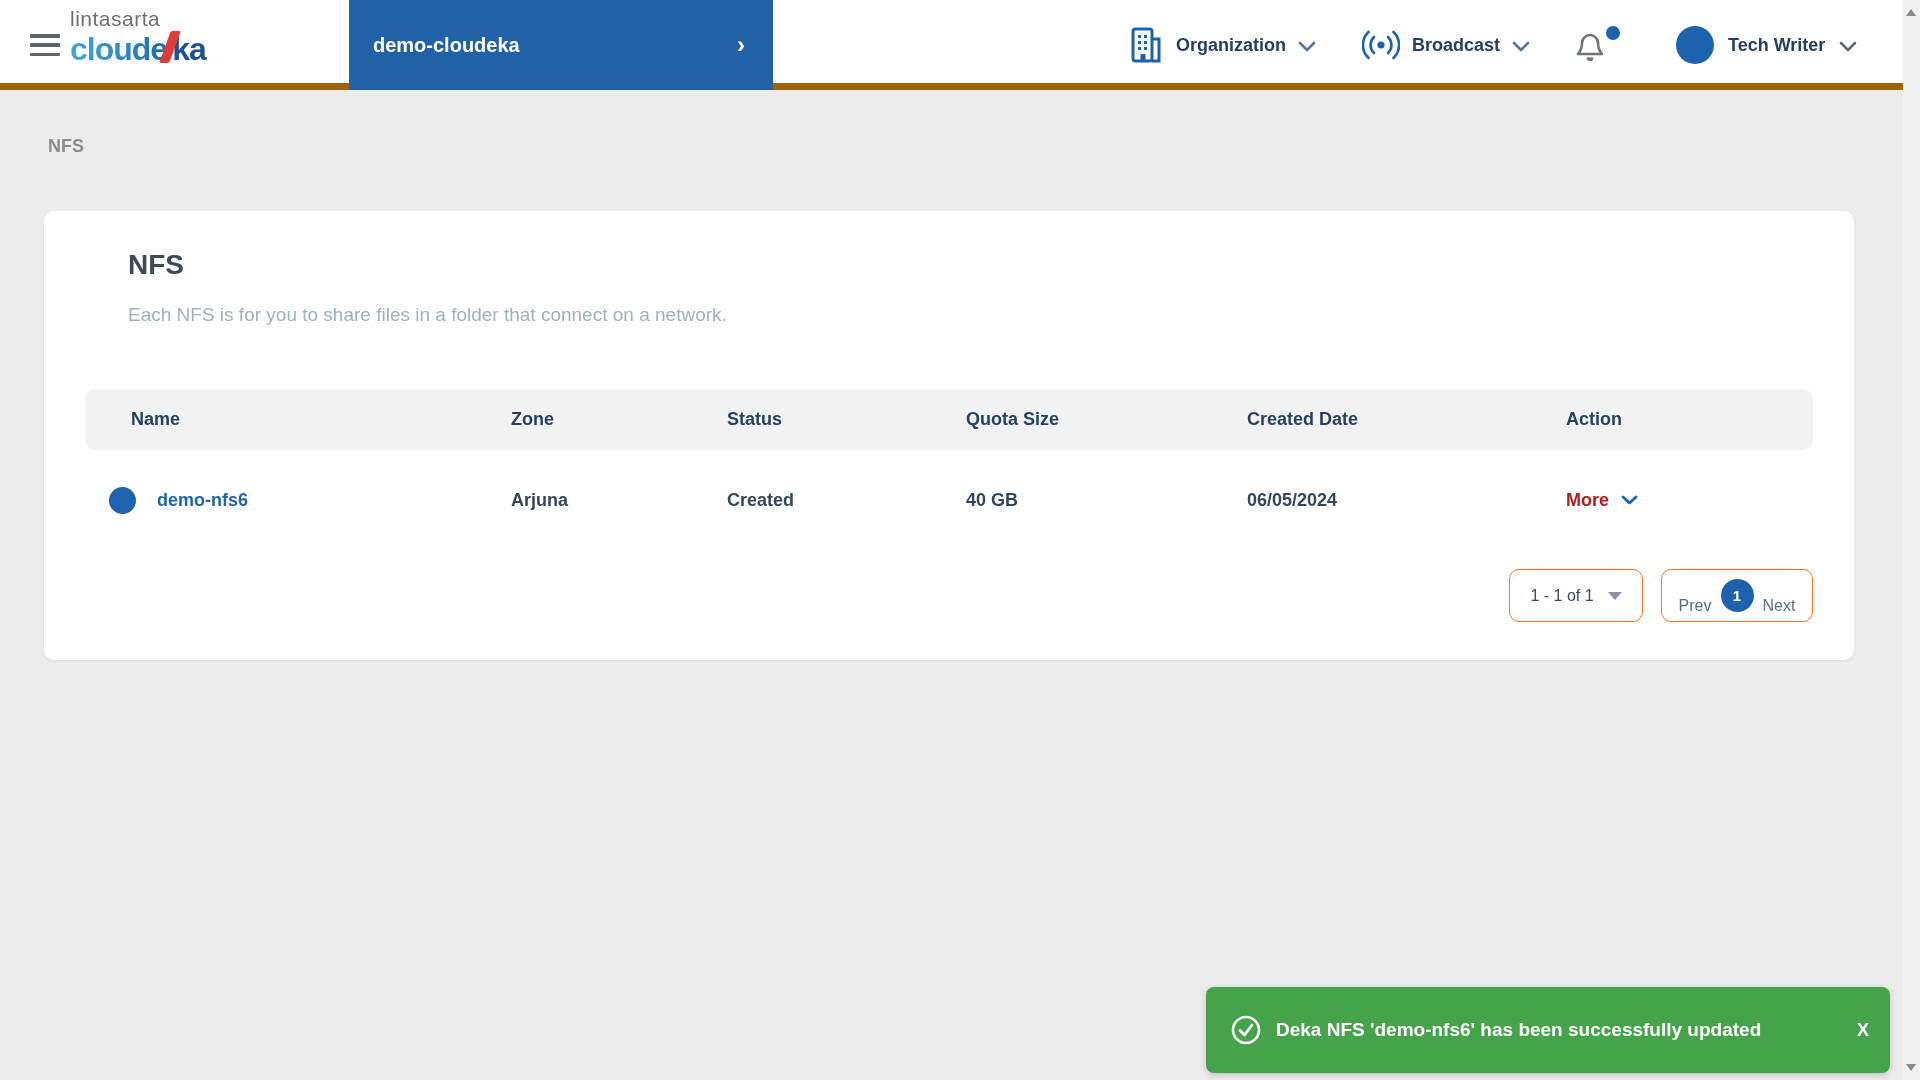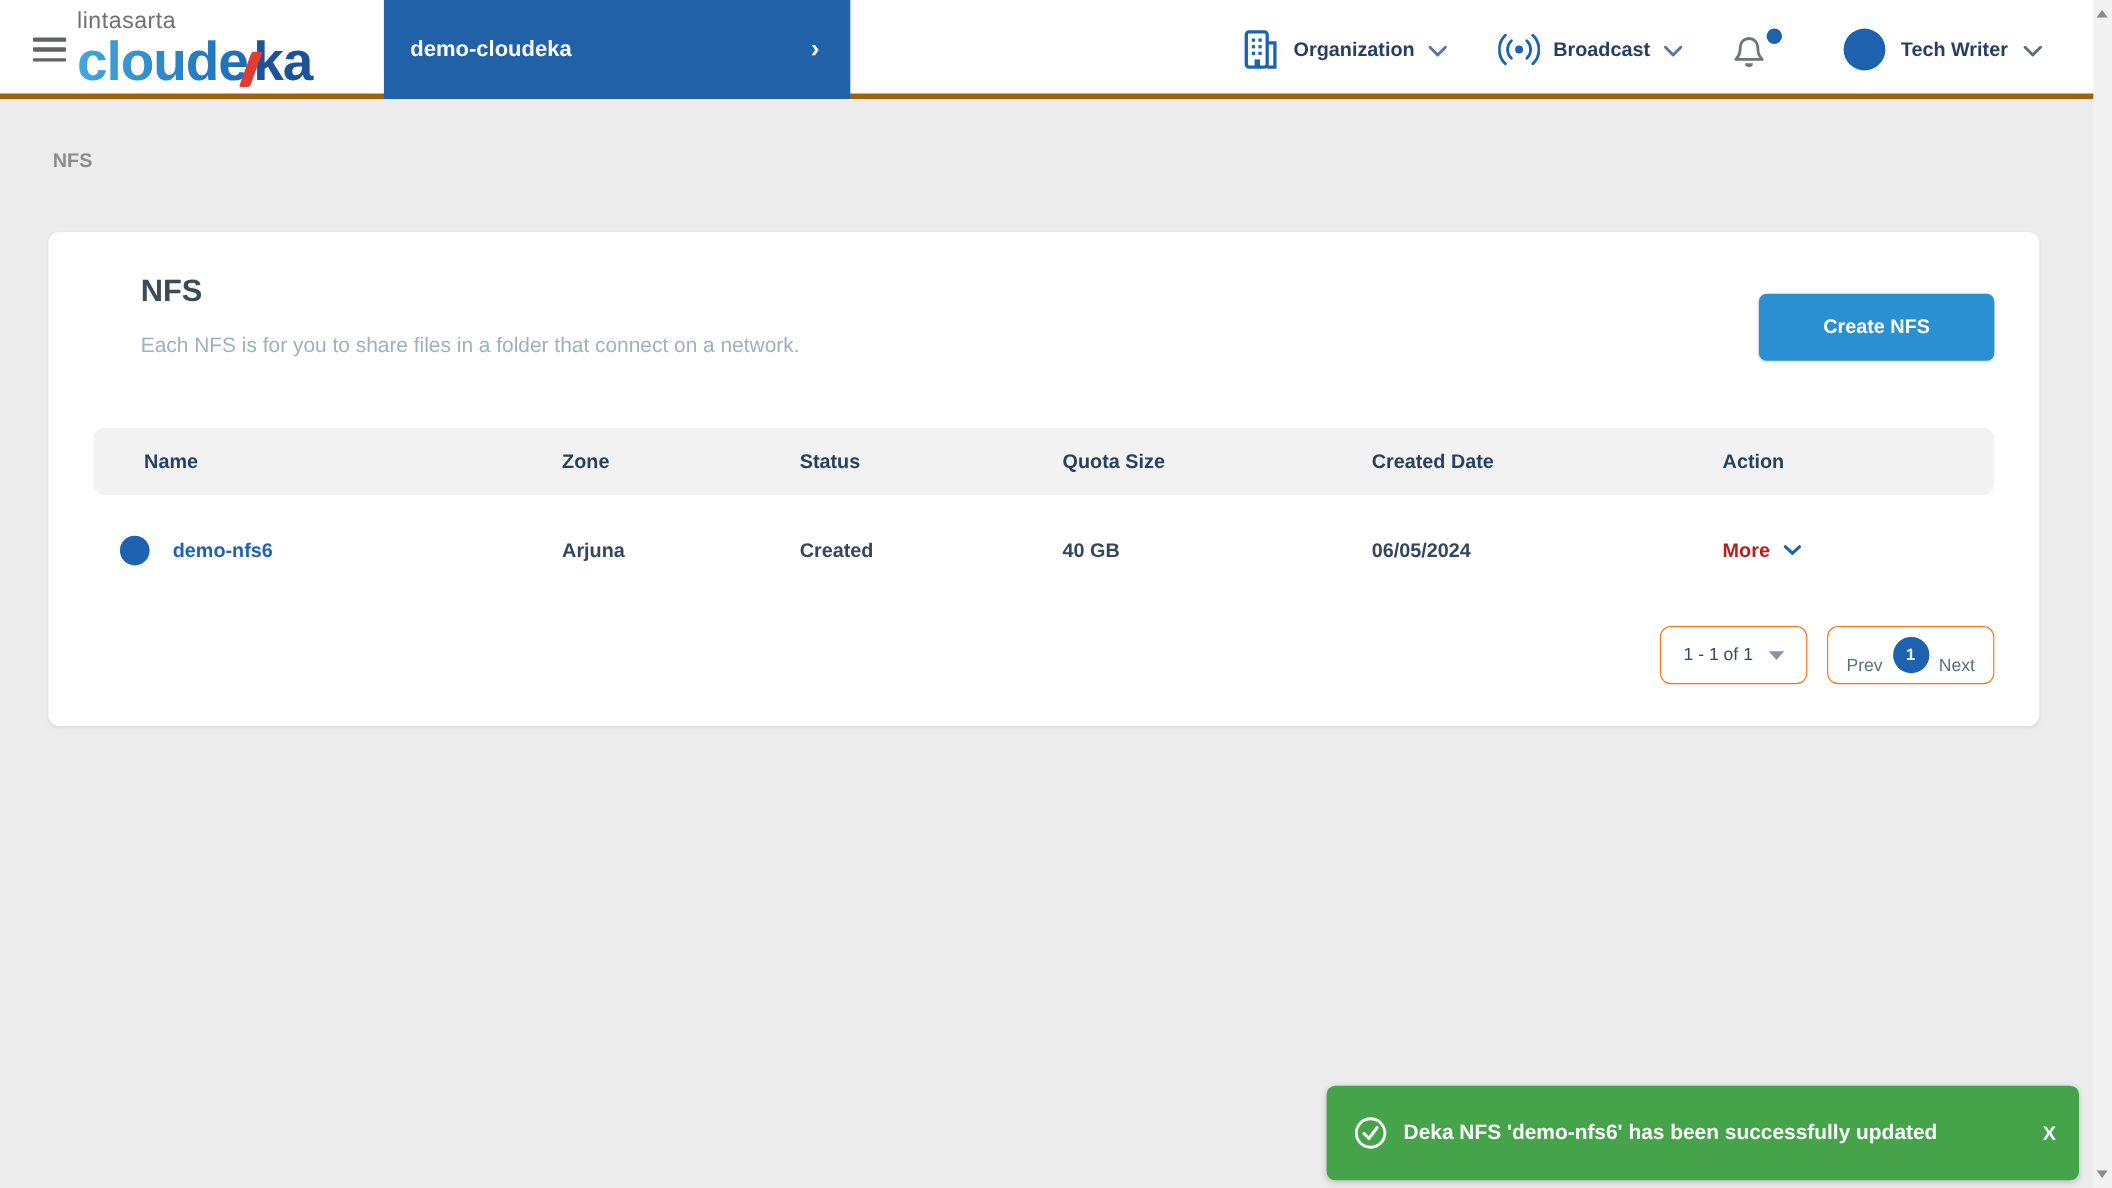--- a/index.html
+++ b/index.html
@@ -1,26 +1,26 @@
 <!DOCTYPE html>
 <html><head>
 <meta charset="utf-8">
 <style>
   * { margin:0; padding:0; box-sizing:border-box; }
   html,body { width:1920px; height:1080px; overflow:hidden; }
   body { font-family:"Liberation Sans", sans-serif; background:#ececec; position:relative; }
 
   
-  .topbar { position:absolute; left:0; top:0; width:1920px; height:90px; background:#ffffff; border-bottom:5px solid #a16207; z-index:5; }
+  .topbar { position:absolute; left:0; top:0; width:1920px; height:90px; background:#ffffff; border-bottom:7px solid #a16207; z-index:5; }
   .hamburger { position:absolute; left:30px; top:34px; width:30px; height:22px; display:flex; flex-direction:column; justify-content:space-between; cursor:pointer; }
   .hamburger span { display:block; height:3.5px; background:#5f6368; border-radius:1px; }
 
   .logo { position:absolute; left:70px; top:8px; line-height:1; }
   .logo-top { font-size:21px; color:#6f7072; letter-spacing:0.5px; }
-  .logo-bottom { display:flex; align-items:flex-end; margin-top:2px; font-size:50px; font-weight:bold; letter-spacing:-1px; }
+  .logo-bottom { display:flex; align-items:flex-end; margin-top:2px; font-size:32px; font-weight:bold; letter-spacing:-1px; }
   .logo-blue { background:linear-gradient(90deg,#41a8dc,#1f6ab3); -webkit-background-clip:text; background-clip:text; color:transparent; }
   .logo-slash { width:10px; height:32px; background:#e23b36; transform:skewX(-20deg); margin:0 -3px 2px -2px; border-radius:2px; }
   .logo-dark { color:#1d5298; }
 
   .project-banner { position:absolute; left:349px; top:0; width:424px; height:90px; background:#2061a8; display:flex; align-items:center; padding:0 28px 0 24px; cursor:pointer; }
   .project-banner .pname { color:#ffffff; font-weight:bold; font-size:20px; }
   .project-banner .pchev { margin-left:auto; color:#ffffff; font-size:24px; font-weight:bold; line-height:1; }
 
   .nav-item { position:absolute; top:0; height:90px; display:flex; align-items:center; gap:12px; cursor:pointer; }
   .nav-label { font-size:18px; font-weight:bold; color:#253e63; }
@@ -144,21 +144,20 @@
       <polyline points="2,2 9,9 16,2" fill="none" stroke="#5f6b77" stroke-width="2.6" stroke-linecap="round" stroke-linejoin="round"></polyline>
     </svg>
   </div>
 </div>
 
 <div class="breadcrumb">NFS</div>
 
 <div class="panel">
   <div class="panel-title">NFS</div>
   <div class="panel-desc">Each NFS is for you to share files in a folder that connect on a network.</div>
-  <button class="create-btn">Create NFS</button>
 
   <div class="thead tgrid">
     <div class="cell-first">Name</div>
     <div>Zone</div>
     <div>Status</div>
     <div>Quota Size</div>
     <div>Created Date</div>
     <div>Action</div>
   </div>
 

